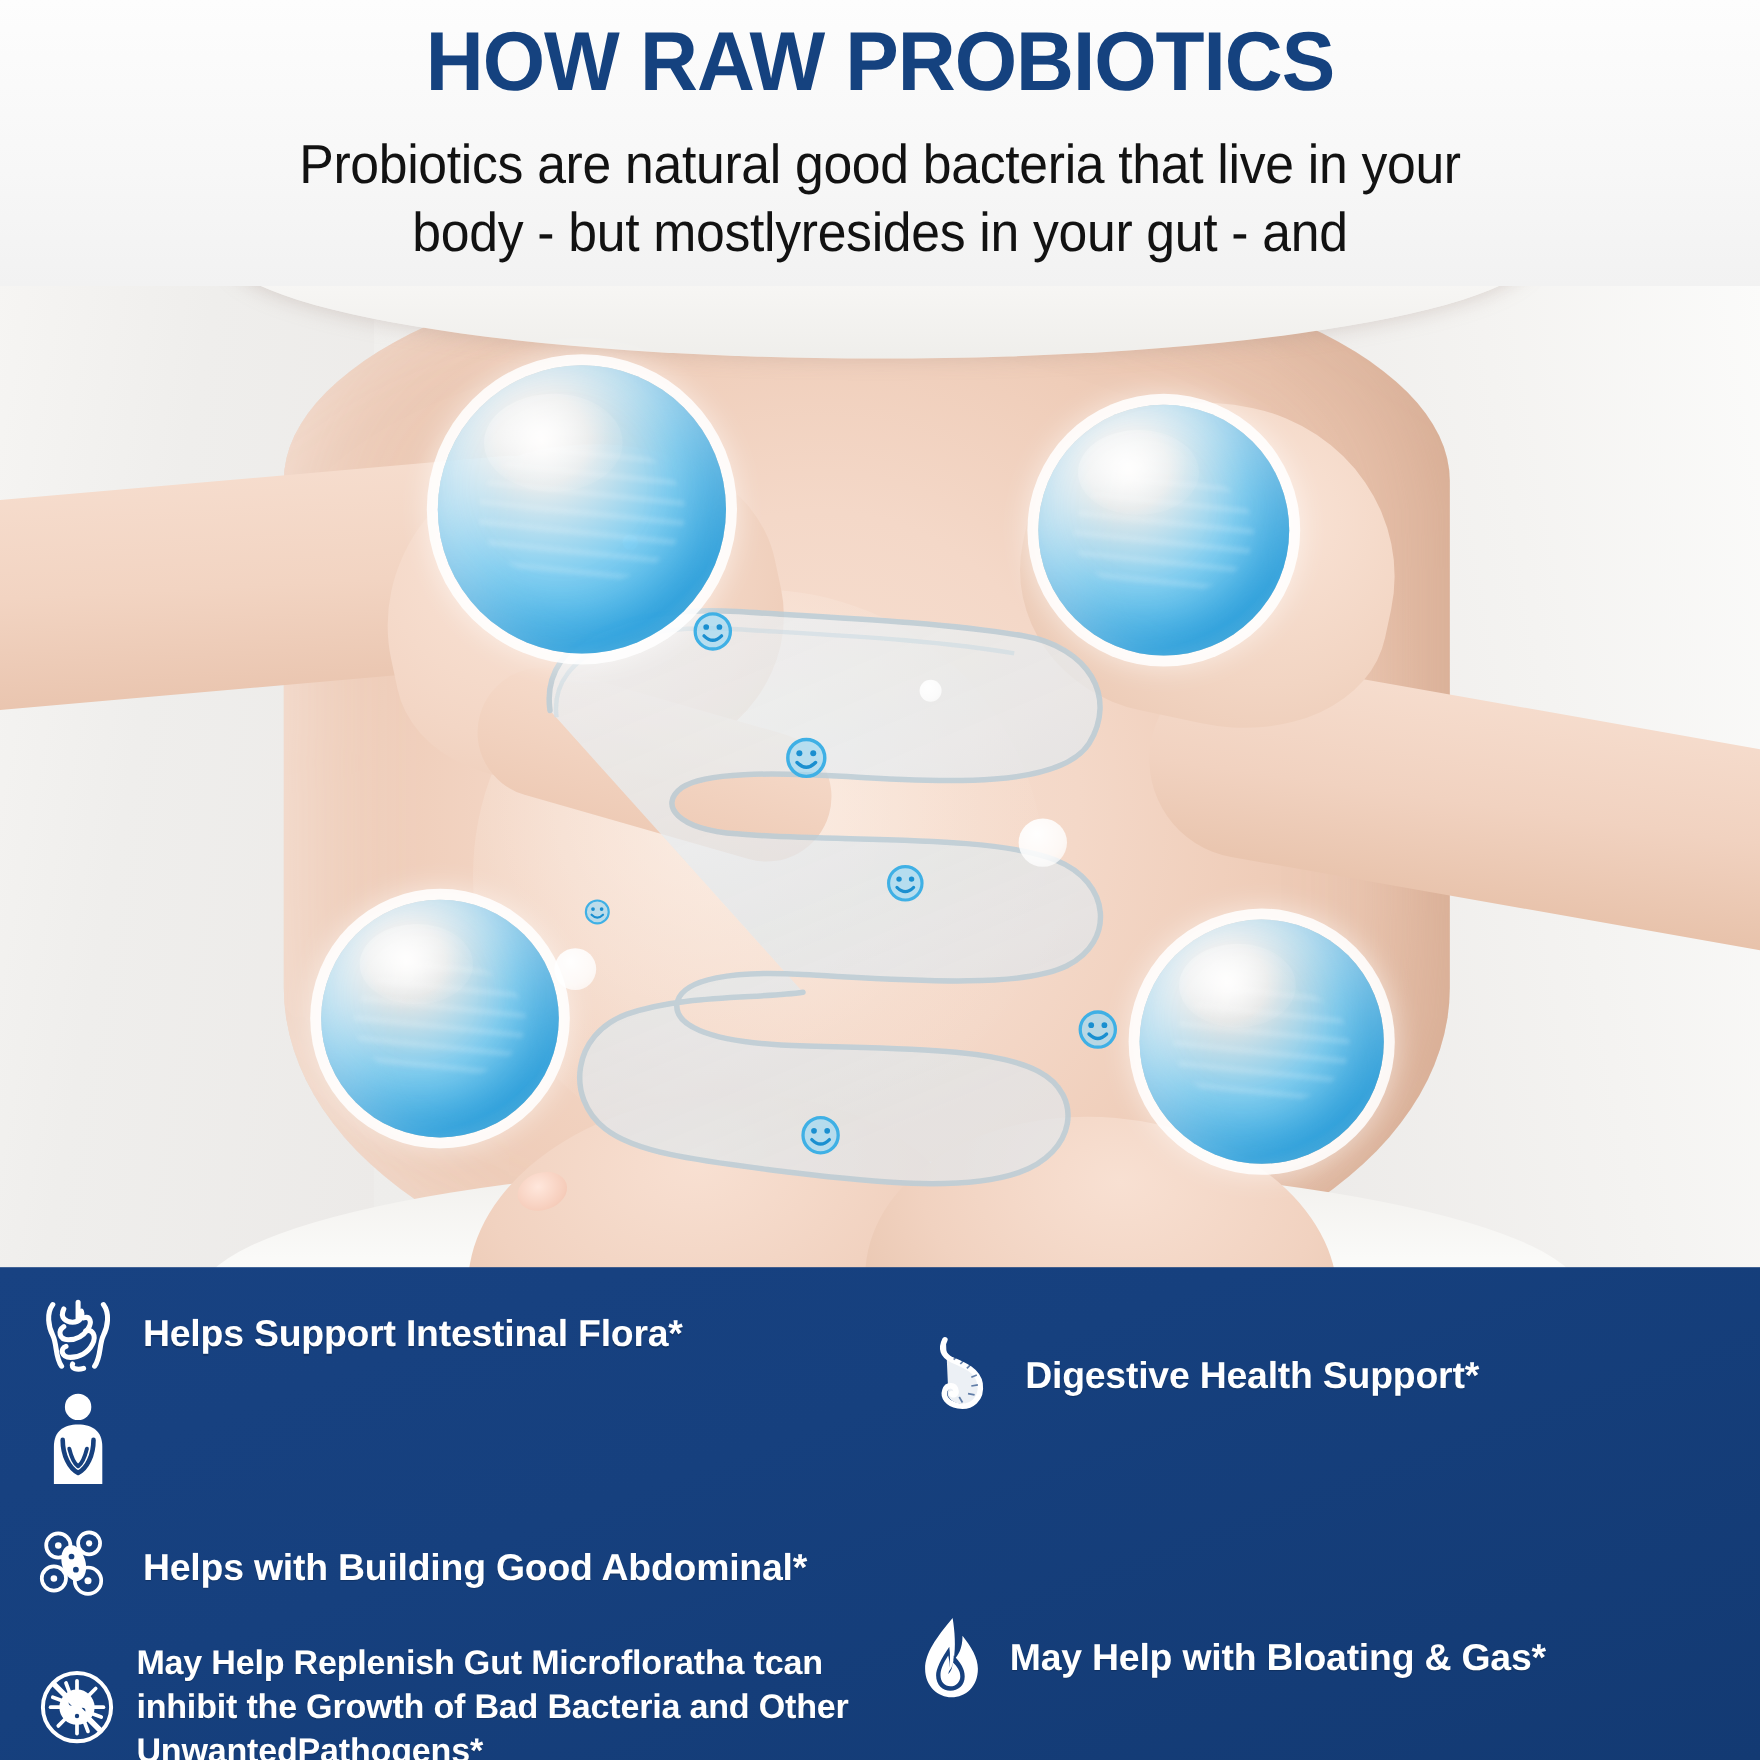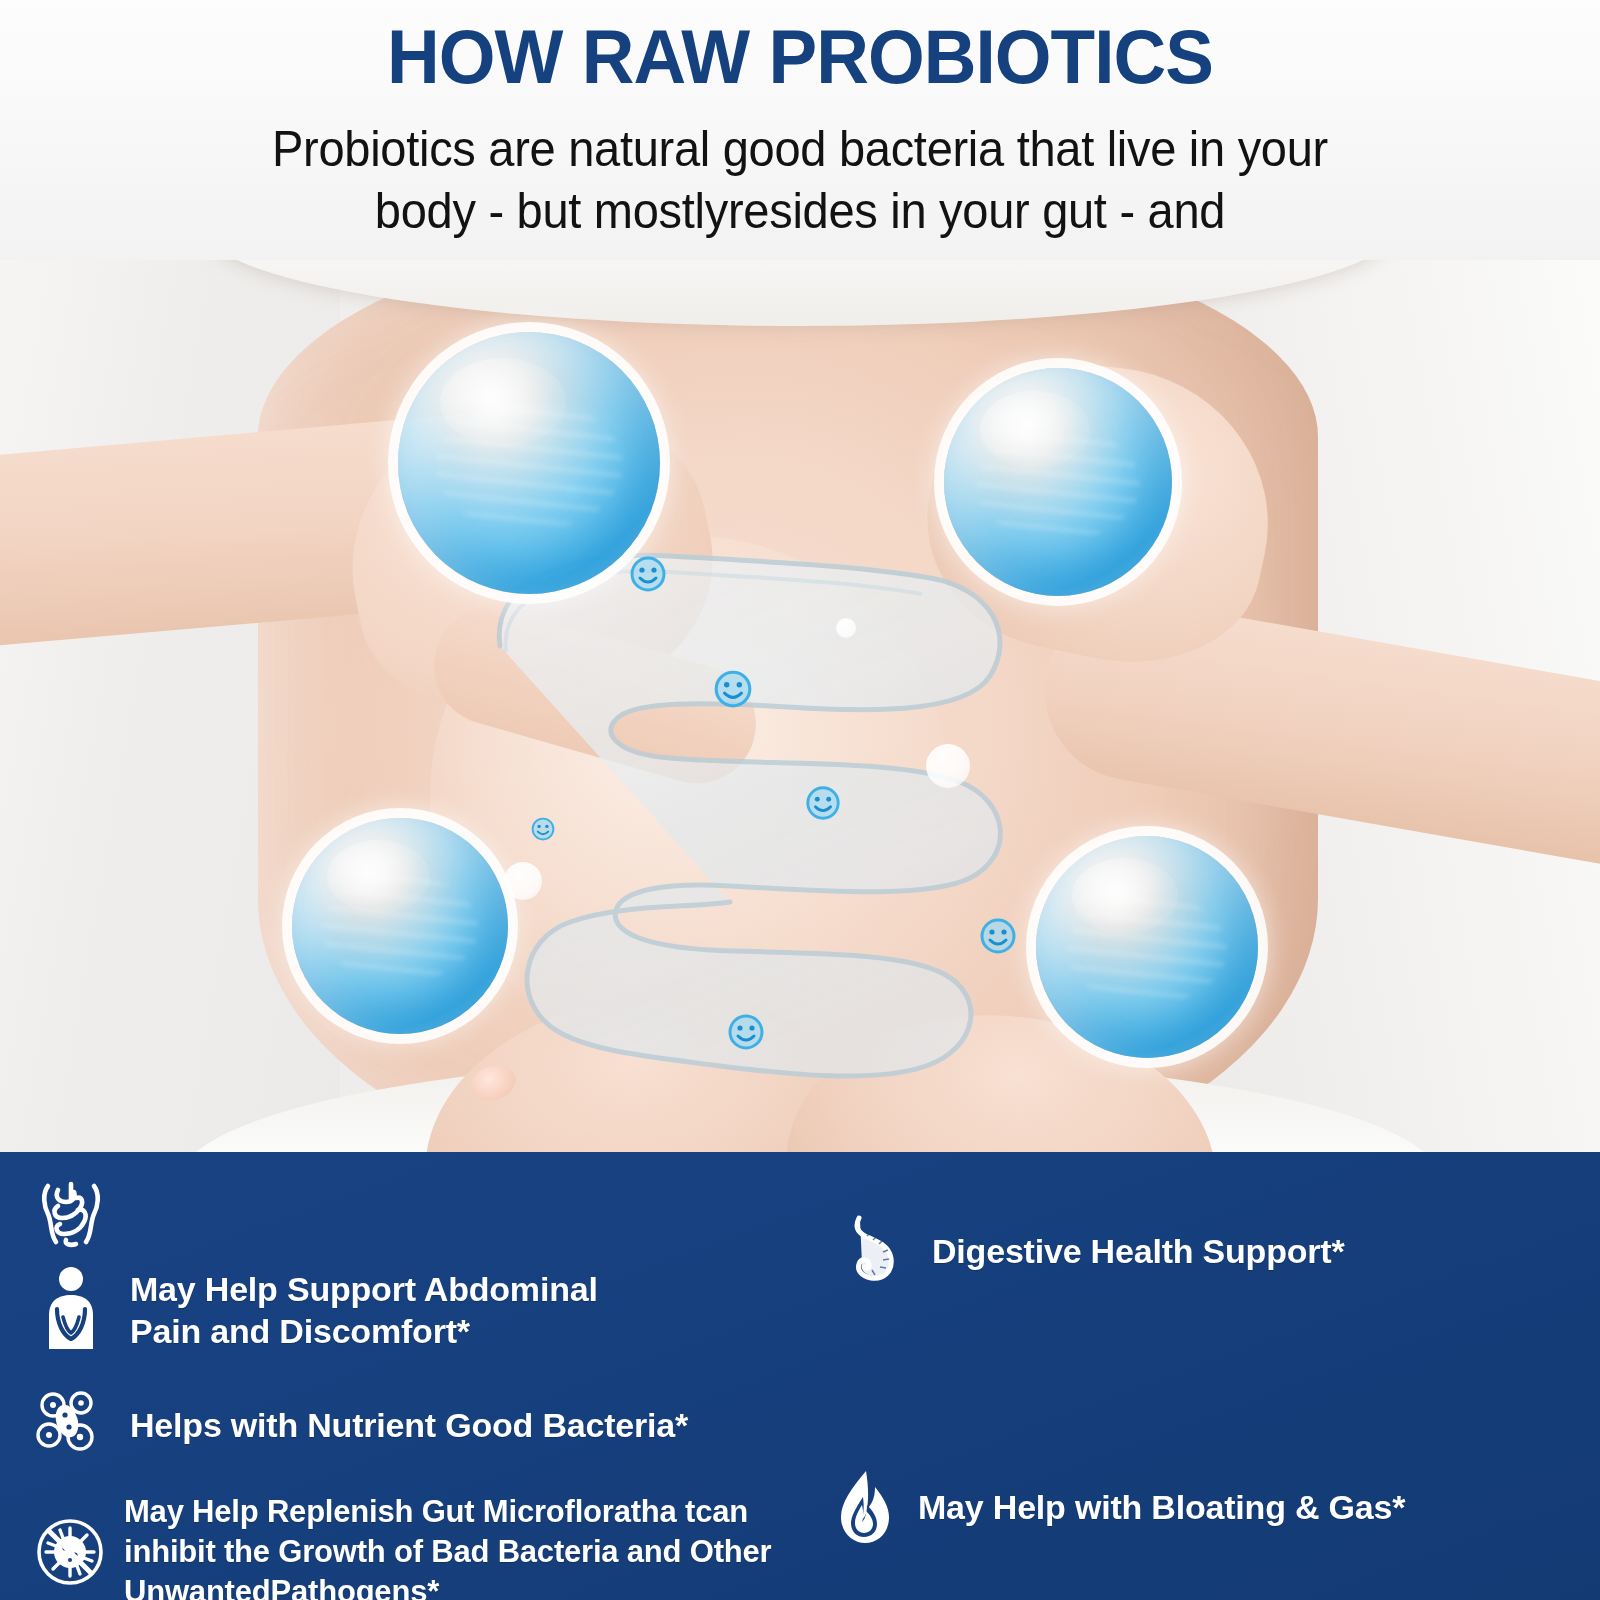--- a/index.html
+++ b/index.html
@@ -332,52 +332,51 @@
           <svg width="70" height="74" viewBox="0 0 70 74" fill="none" stroke="#ffffff" stroke-width="4.6" stroke-linecap="round" stroke-linejoin="round">
             <path d="M12 10 C6 18 8 30 12 38 C16 46 14 58 20 66"></path>
             <path d="M58 10 C64 18 62 30 58 38 C54 46 56 58 50 66"></path>
             <path d="M22 14 C18 22 24 26 30 26 C36 26 40 22 38 16"></path>
             <path d="M22 30 C16 34 18 42 26 42 C34 42 40 38 44 32 C48 26 46 20 40 22"></path>
             <path d="M24 48 C18 50 20 58 28 58 C36 58 44 54 48 46 C52 38 48 32 42 34"></path>
             <path d="M30 64 C28 68 34 70 40 68"></path>
             <path d="M35 8 L35 24"></path>
           </svg>
         </span>
+        <span class="txt">Helps Support Intestinal Flora*</span>
       </div>
 
       <div class="row" id="row-abdominal">
         <span class="ico">
           <svg width="64" height="90" viewBox="0 0 64 90" fill="none" stroke="#ffffff" stroke-width="4.4" stroke-linecap="round" stroke-linejoin="round">
             <circle cx="32" cy="14" r="12" fill="#ffffff" stroke="none"></circle>
             <path d="M10 50 C10 36 19 30 32 30 C45 30 54 36 54 50 L54 84 L10 84 Z" fill="#ffffff" stroke="none"></path>
             <path d="M18 44 C18 58 24 70 32 74 C40 70 46 58 46 44" stroke="#16407e" stroke-width="4.2" fill="none"></path>
             <path d="M24 52 C26 60 29 66 32 68 C35 66 38 60 40 52" stroke="#16407e" stroke-width="3.6" fill="none"></path>
           </svg>
         </span>
-        <span class="txt">May Help Support Abdominal
-Pain and Discomfort*</span>
       </div>
 
       <div class="row" id="row-goodbact">
         <span class="ico">
           <svg width="70" height="72" viewBox="0 0 70 72" fill="none" stroke="#ffffff" stroke-width="3.4">
             <circle cx="18" cy="16" r="11"></circle>
               <circle cx="18" cy="16" r="3" fill="#ffffff" stroke="none"></circle>
             <circle cx="46" cy="14" r="10"></circle>
               <circle cx="46" cy="14" r="2.8" fill="#ffffff" stroke="none"></circle>
             <circle cx="14" cy="46" r="11"></circle>
               <circle cx="14" cy="46" r="3" fill="#ffffff" stroke="none"></circle>
             <circle cx="45" cy="48" r="12"></circle>
               <circle cx="45" cy="48" r="3.2" fill="#ffffff" stroke="none"></circle>
             <ellipse cx="32" cy="32" rx="9" ry="15" transform="rotate(-16 32 32)" fill="#ffffff" stroke="#ffffff"></ellipse>
             <circle cx="30" cy="26" r="2.6" fill="#16407e" stroke="none"></circle>
             <circle cx="34" cy="38" r="2.6" fill="#16407e" stroke="none"></circle>
           </svg>
         </span>
-        <span class="txt">Helps with Nutrient Good Bacteria*</span>
+        <span class="txt">Helps with Building Good Abdominal*</span>
       </div>
 
       <div class="row" id="row-microflora">
         <span class="ico">
           <svg width="72" height="74" viewBox="0 0 72 74" fill="none" stroke="#ffffff" stroke-width="3.6" stroke-linecap="round">
             <circle cx="36" cy="37" r="31"></circle>
             <circle cx="36" cy="37" r="15" fill="#ffffff" stroke="#ffffff" stroke-width="2"></circle>
             <circle cx="31" cy="33" r="2.6" fill="#16407e" stroke="none"></circle>
             <circle cx="41" cy="40" r="2.6" fill="#16407e" stroke="none"></circle>
             <circle cx="36" cy="45" r="2" fill="#16407e" stroke="none"></circle>

